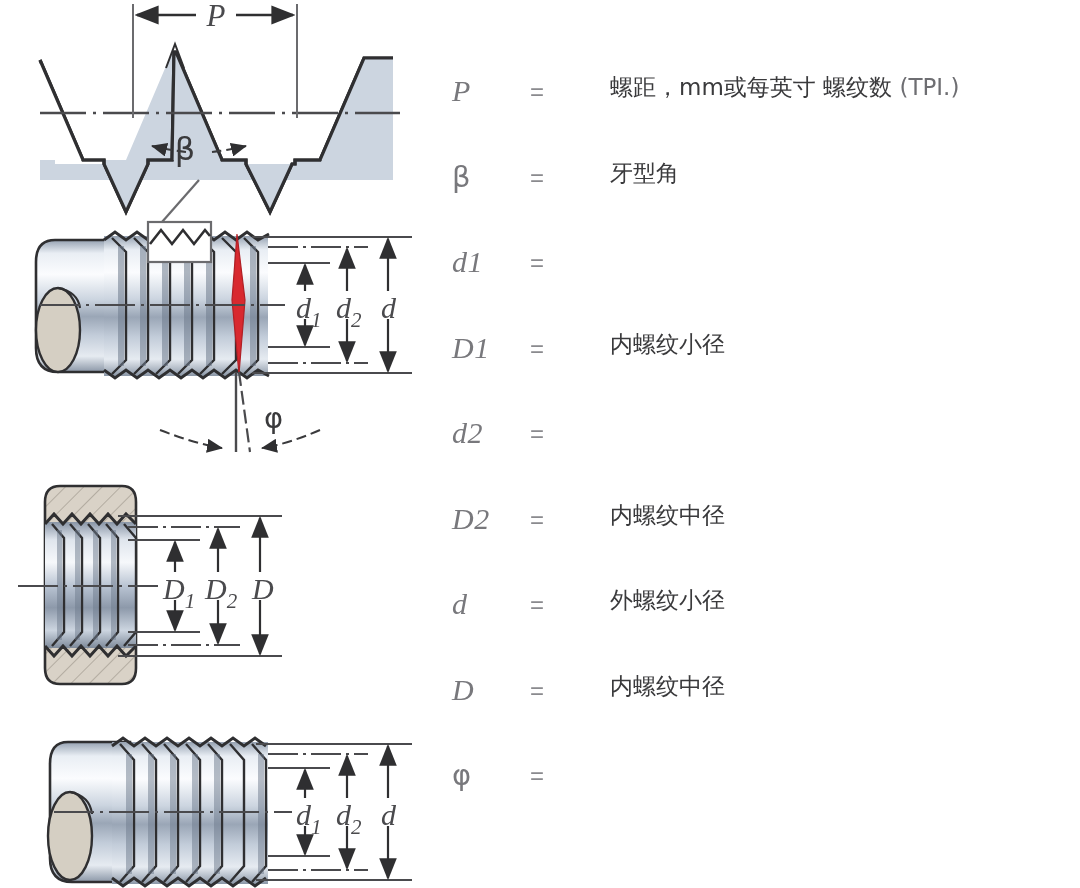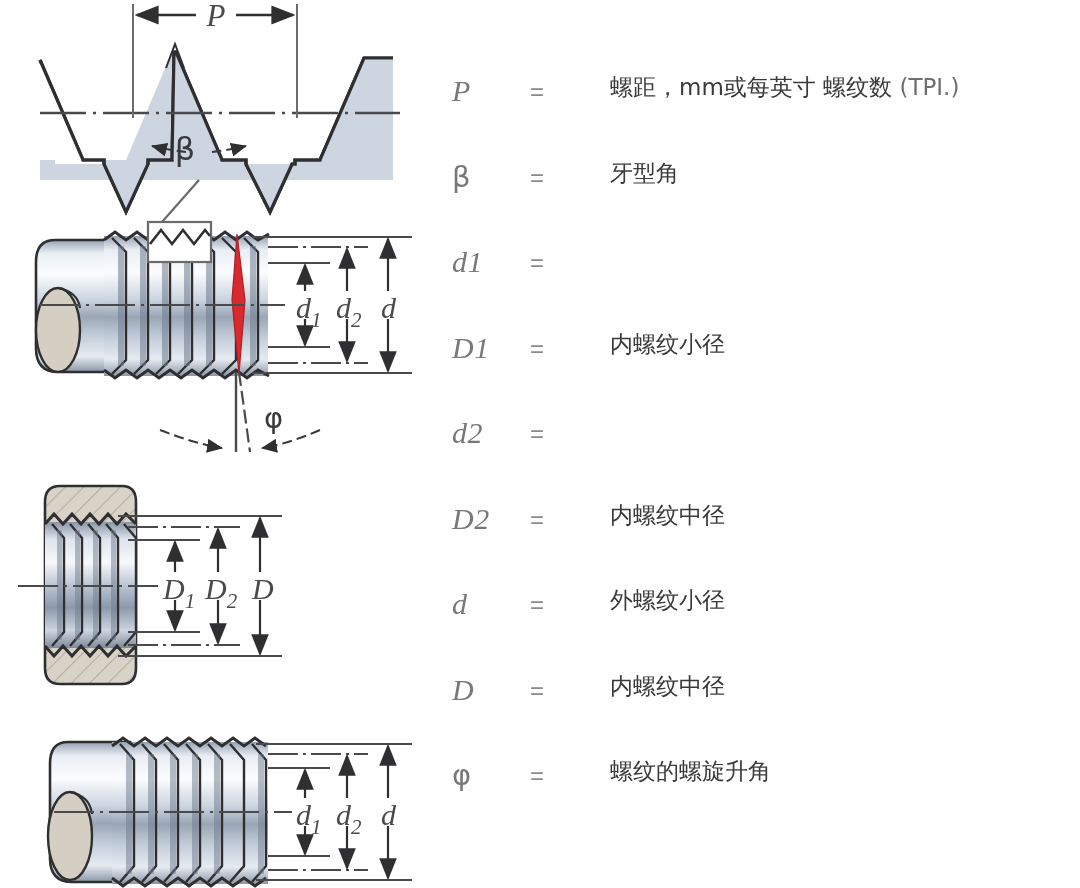--- a/index.html
+++ b/index.html
@@ -322,15 +322,14 @@
     <span class="desc"><span>外螺纹小径</span><span class="light"></span></span>
   </div>
   <div class="legend-row">
     <span class="sym">D</span>
     <span class="eq">=</span>
     <span class="desc"><span>内螺纹中径</span><span class="light"></span></span>
   </div>
   <div class="legend-row">
     <span class="sym greek">φ</span>
     <span class="eq">=</span>
-    <span class="desc"><span>螺纹的螺旋升角</span><span class="light"></span></span>
   </div>
 </div>
 
 </body></html>

